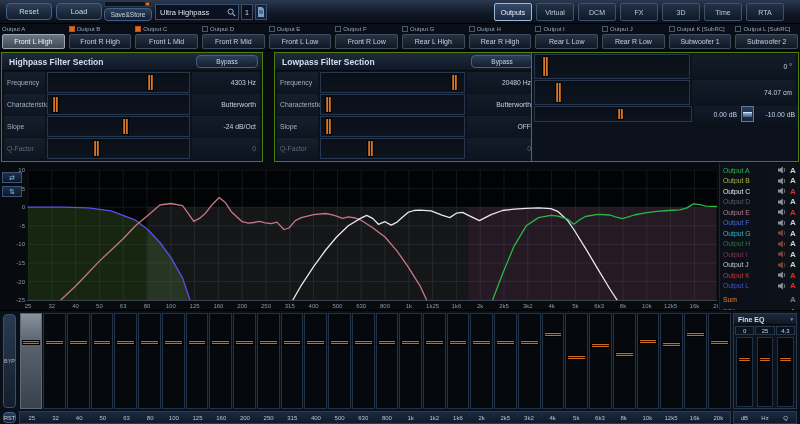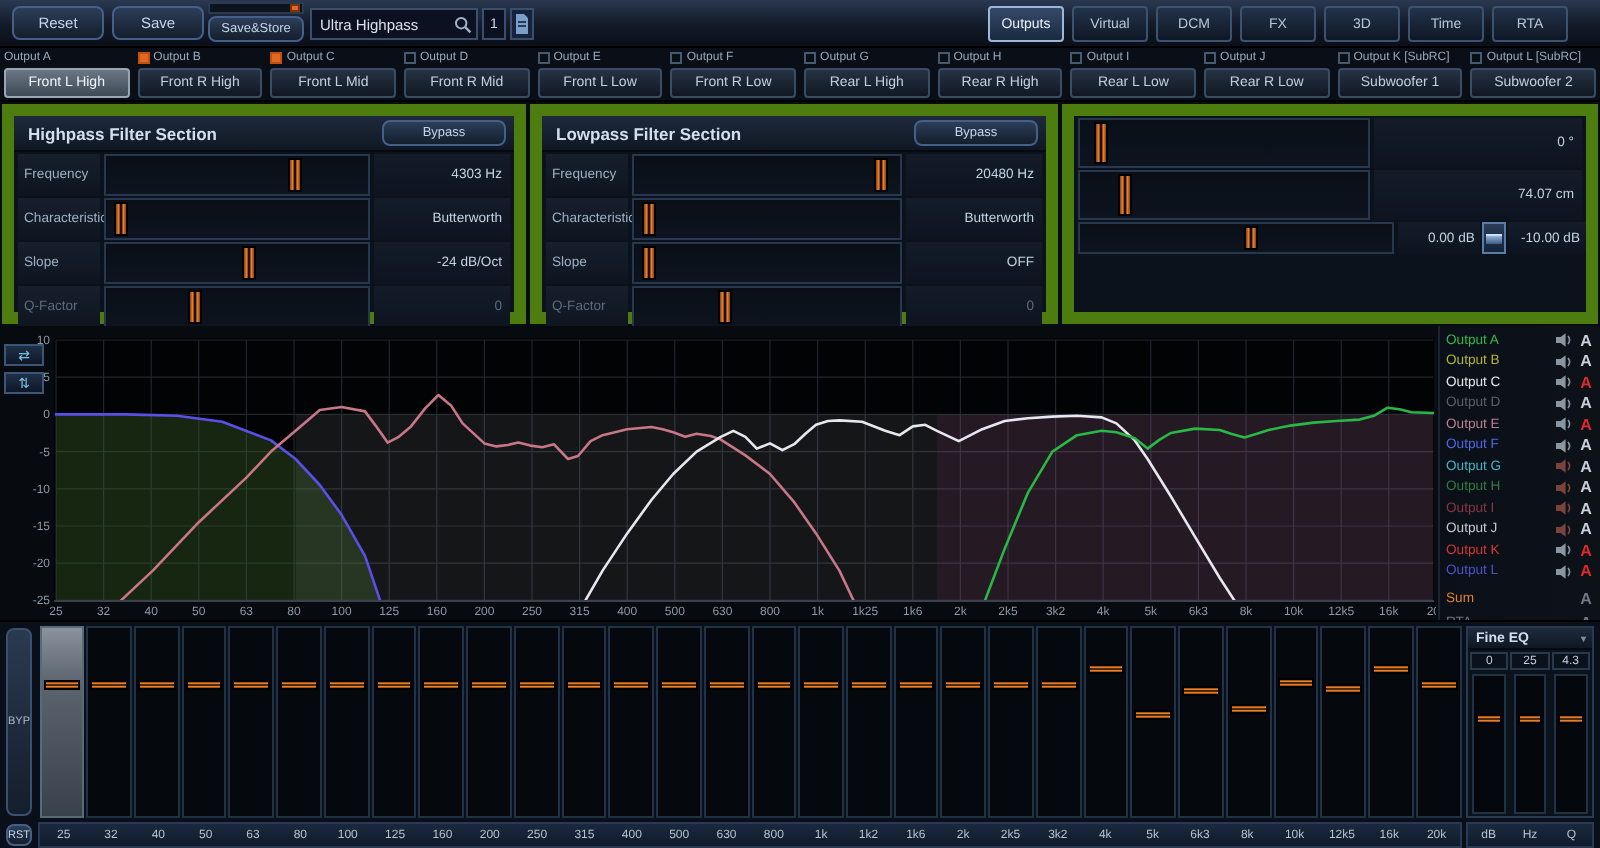--- a/index.html
+++ b/index.html
@@ -27,21 +27,21 @@
   
   .tabsrow{position:absolute;left:0;top:24px;width:800px;height:27px;background:#0a0f17;border-bottom:1px solid #000;display:flex;}
   .tab{flex:1;position:relative;padding:1px 2px;}
   .tabtop{display:flex;align-items:center;gap:2px;height:8px;}
   .cb{width:6px;height:6px;background:#0a0f16;border:1px solid #46596e;}
   .cb.on{background:#e06820;border-color:#c05010;}
   .tabid{font-size:6px;color:#9aa8ba;white-space:nowrap;}
   .tabbtn{margin-top:1px;height:15px;display:flex;align-items:center;justify-content:center;font-size:7px;color:#c2d0de;background:linear-gradient(#253243,#101823);border:1px solid #3a4d63;border-radius:2px;}
   .tabbtn.sel{background:linear-gradient(#6a7684,#3e4a56);border-color:#9aa6b2;color:#f2f5f8;}
   
-  .panel{position:absolute;top:52px;height:110px;background:#0c121c;border:6px solid #4d7c0f;}
+  .panel{position:absolute;top:52px;height:110px;background:#0c121c;border:1px solid #4d7c0f;}
   .hdr{position:relative;height:18px;background:linear-gradient(#1d2a3c,#101723);border-bottom:1px solid #060a10;display:flex;align-items:center;}
   .hdr .ttl{font-size:8.5px;font-weight:bold;color:#d3dfee;padding-left:7px;}
   .hdrbtn{position:absolute;right:4px;top:2px;width:62px;height:13px;font-size:6.5px;}
   .hdrbtn.wide{width:106px;}
   .frow{position:relative;height:21px;margin-top:1px;display:flex;align-items:stretch;}
   .flbl{width:41px;margin-left:2px;background:linear-gradient(#161f2c,#0e1520);display:flex;align-items:center;padding-left:3px;font-size:6.8px;color:#9db0c4;}
   .track{position:relative;flex:1;margin-left:2px;background:linear-gradient(#0a0f17,#0d141f);border:1px solid #26374e;}
   .handle{position:absolute;top:1px;bottom:1px;width:7px;background:linear-gradient(90deg,#8a4208 0%,#ef8430 28%,#1c0e02 45%,#1c0e02 55%,#ef8430 72%,#8a4208 100%);border:1px solid #000;}
   .fval{width:68px;margin-left:2px;margin-right:2px;background:linear-gradient(#141c29,#0d1420);display:flex;align-items:center;justify-content:flex-end;padding-right:4px;font-size:6.8px;color:#c3d2e2;}
   .frow.dis .flbl,.frow.dis .fval{color:#5b6b7d;}
@@ -79,21 +79,21 @@
   .fslide{position:relative;flex:1;margin:0 2px;background:#04070c;border:1px solid #223246;}
   .finestrip{position:absolute;left:733px;top:100px;width:64px;height:13px;background:linear-gradient(#1b2940,#101a2a);border:1px solid #2a3a54;display:flex;}
 </style>
 </head>
 <body>
 
 <div class="app">
 
   <div class="topbar">
     <div class="btn tbbtn" style="left:6px">Reset</div>
-    <div class="btn tbbtn" style="left:56px">Save</div>
+    <div class="btn tbbtn" style="left:56px">Load</div>
     <div class="minidrop">
         <div class="miniicon"></div>
       </div>
     <div class="btn savebtn">Save&amp;Store</div>
     <div class="namefield">
       <span class="nm">Ultra Highpass</span>
       <svg width="9" height="9" viewBox="0 0 9 9">
           <circle cx="3.6" cy="3.6" r="2.6" fill="none" stroke="#9fb2c8" stroke-width="1"></circle>
           <line x1="5.6" y1="5.6" x2="8.2" y2="8.2" stroke="#9fb2c8" stroke-width="1.2"></line>
         </svg>
@@ -233,21 +233,21 @@
         <div class="frow dis">
           <div class="flbl">Q-Factor</div>
           <div class="track">
             <div class="handle" style="left: calc(34% - 3.1px);"></div>
           </div>
           <div class="fval">0</div>
         </div>
       </div>
   </div>
 
-  <div class="panel" style="left:265px;width:264px">
+  <div class="panel" style="left:274px;width:264px">
     <div class="hdr">
       <span class="ttl">Lowpass Filter Section</span>
       <div class="btn hdrbtn">Bypass</div>
     </div>
     <div id="lprows">
         <div class="frow">
           <div class="flbl">Frequency</div>
           <div class="track">
             <div class="handle" style="left: calc(97% - 8.7px);"></div>
           </div>

